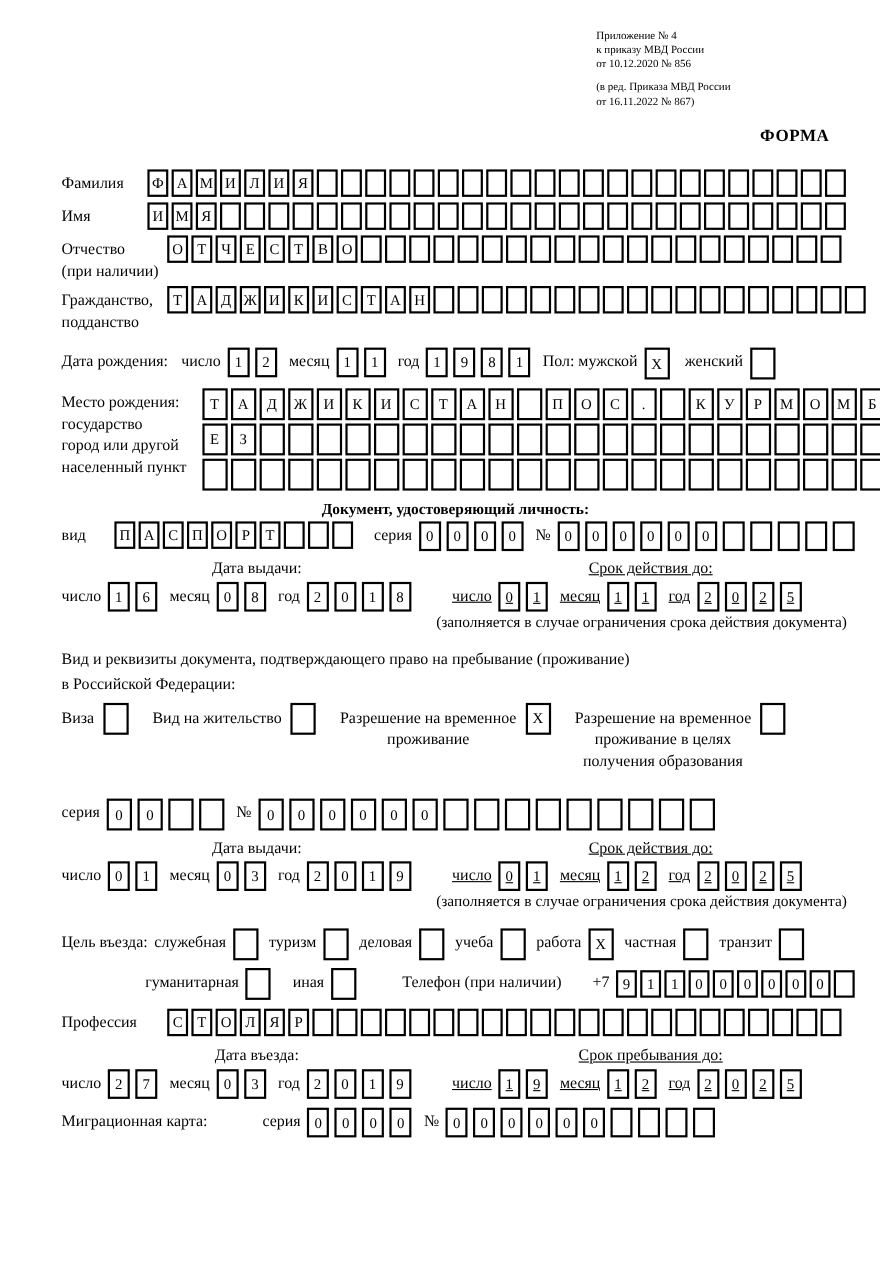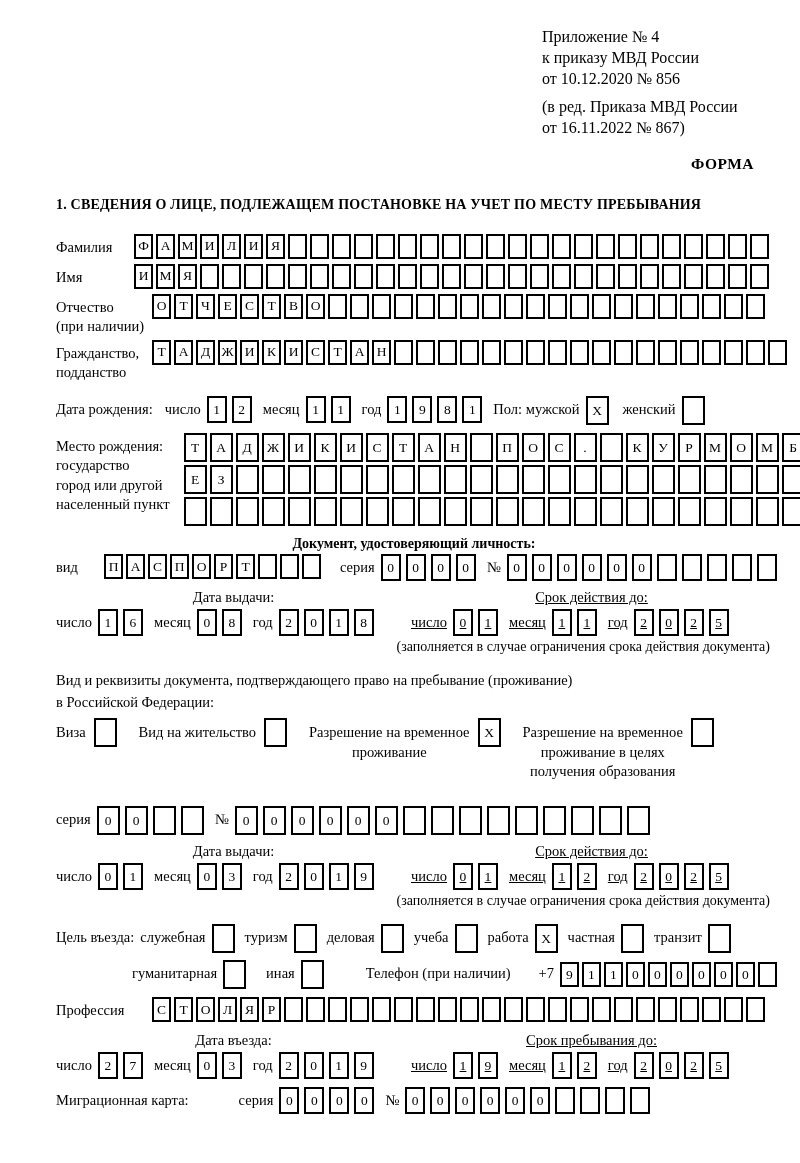--- a/index.html
+++ b/index.html
@@ -1,20 +1,20 @@
 <!DOCTYPE html>
 <html><head>
 <meta charset="utf-8">
 <style>
   html,body{margin:0;padding:0;background:#fff;}
   body{width:800px;min-height:1163px;font-family:"Liberation Serif","DejaVu Serif",serif;color:#000;}
   .page{box-sizing:border-box;width:800px;min-height:1163px;padding:26px 28px 18px 56px;}
 
   
-  .hdr{width:218px;margin-left:auto;margin-right:12px;font-size:16px;line-height:1.32;}
+  .hdr{width:218px;margin-left:auto;margin-right:12px;font-size:10px;line-height:1.32;}
   .hdr p{margin:0;}
   .hdr .grp2{margin-top:7px;}
   .forma{text-align:right;margin-top:16px;margin-right:18px;font-weight:bold;font-size:15.5px;letter-spacing:.5px;}
 
   
   .title{margin-top:16px;text-align:center;font-weight:bold;font-size:15.5px;line-height:1.45;}
   .title .uline{display:inline-block;width:66px;border-bottom:2px solid #333;height:14px;margin-left:10px;}
   .sec-head{margin-top:24px;font-weight:bold;font-size:14px;letter-spacing:.2px;}
 
   
@@ -79,21 +79,20 @@
     <p>к приказу МВД России</p>
     <p>от 10.12.2020 № 856</p>
     <div class="grp2">
       <p>(в ред. Приказа МВД России</p>
       <p>от 16.11.2022 № 867)</p>
     </div>
   </div>
   <div class="forma">ФОРМА</div>
 
 
-  <div class="sec-head">1. СВЕДЕНИЯ О ЛИЦЕ, ПОДЛЕЖАЩЕМ ПОСТАНОВКЕ НА УЧЕТ ПО МЕСТУ ПРЕБЫВАНИЯ</div>
 
   <div class="frow" style="margin-top:21px;">
     <div class="lbl w78">Фамилия</div>
     <div class="cells">
         <span class="cell">Ф</span>
         <span class="cell">А</span>
         <span class="cell">М</span>
         <span class="cell">И</span>
         <span class="cell">Л</span>
         <span class="cell">И</span>

